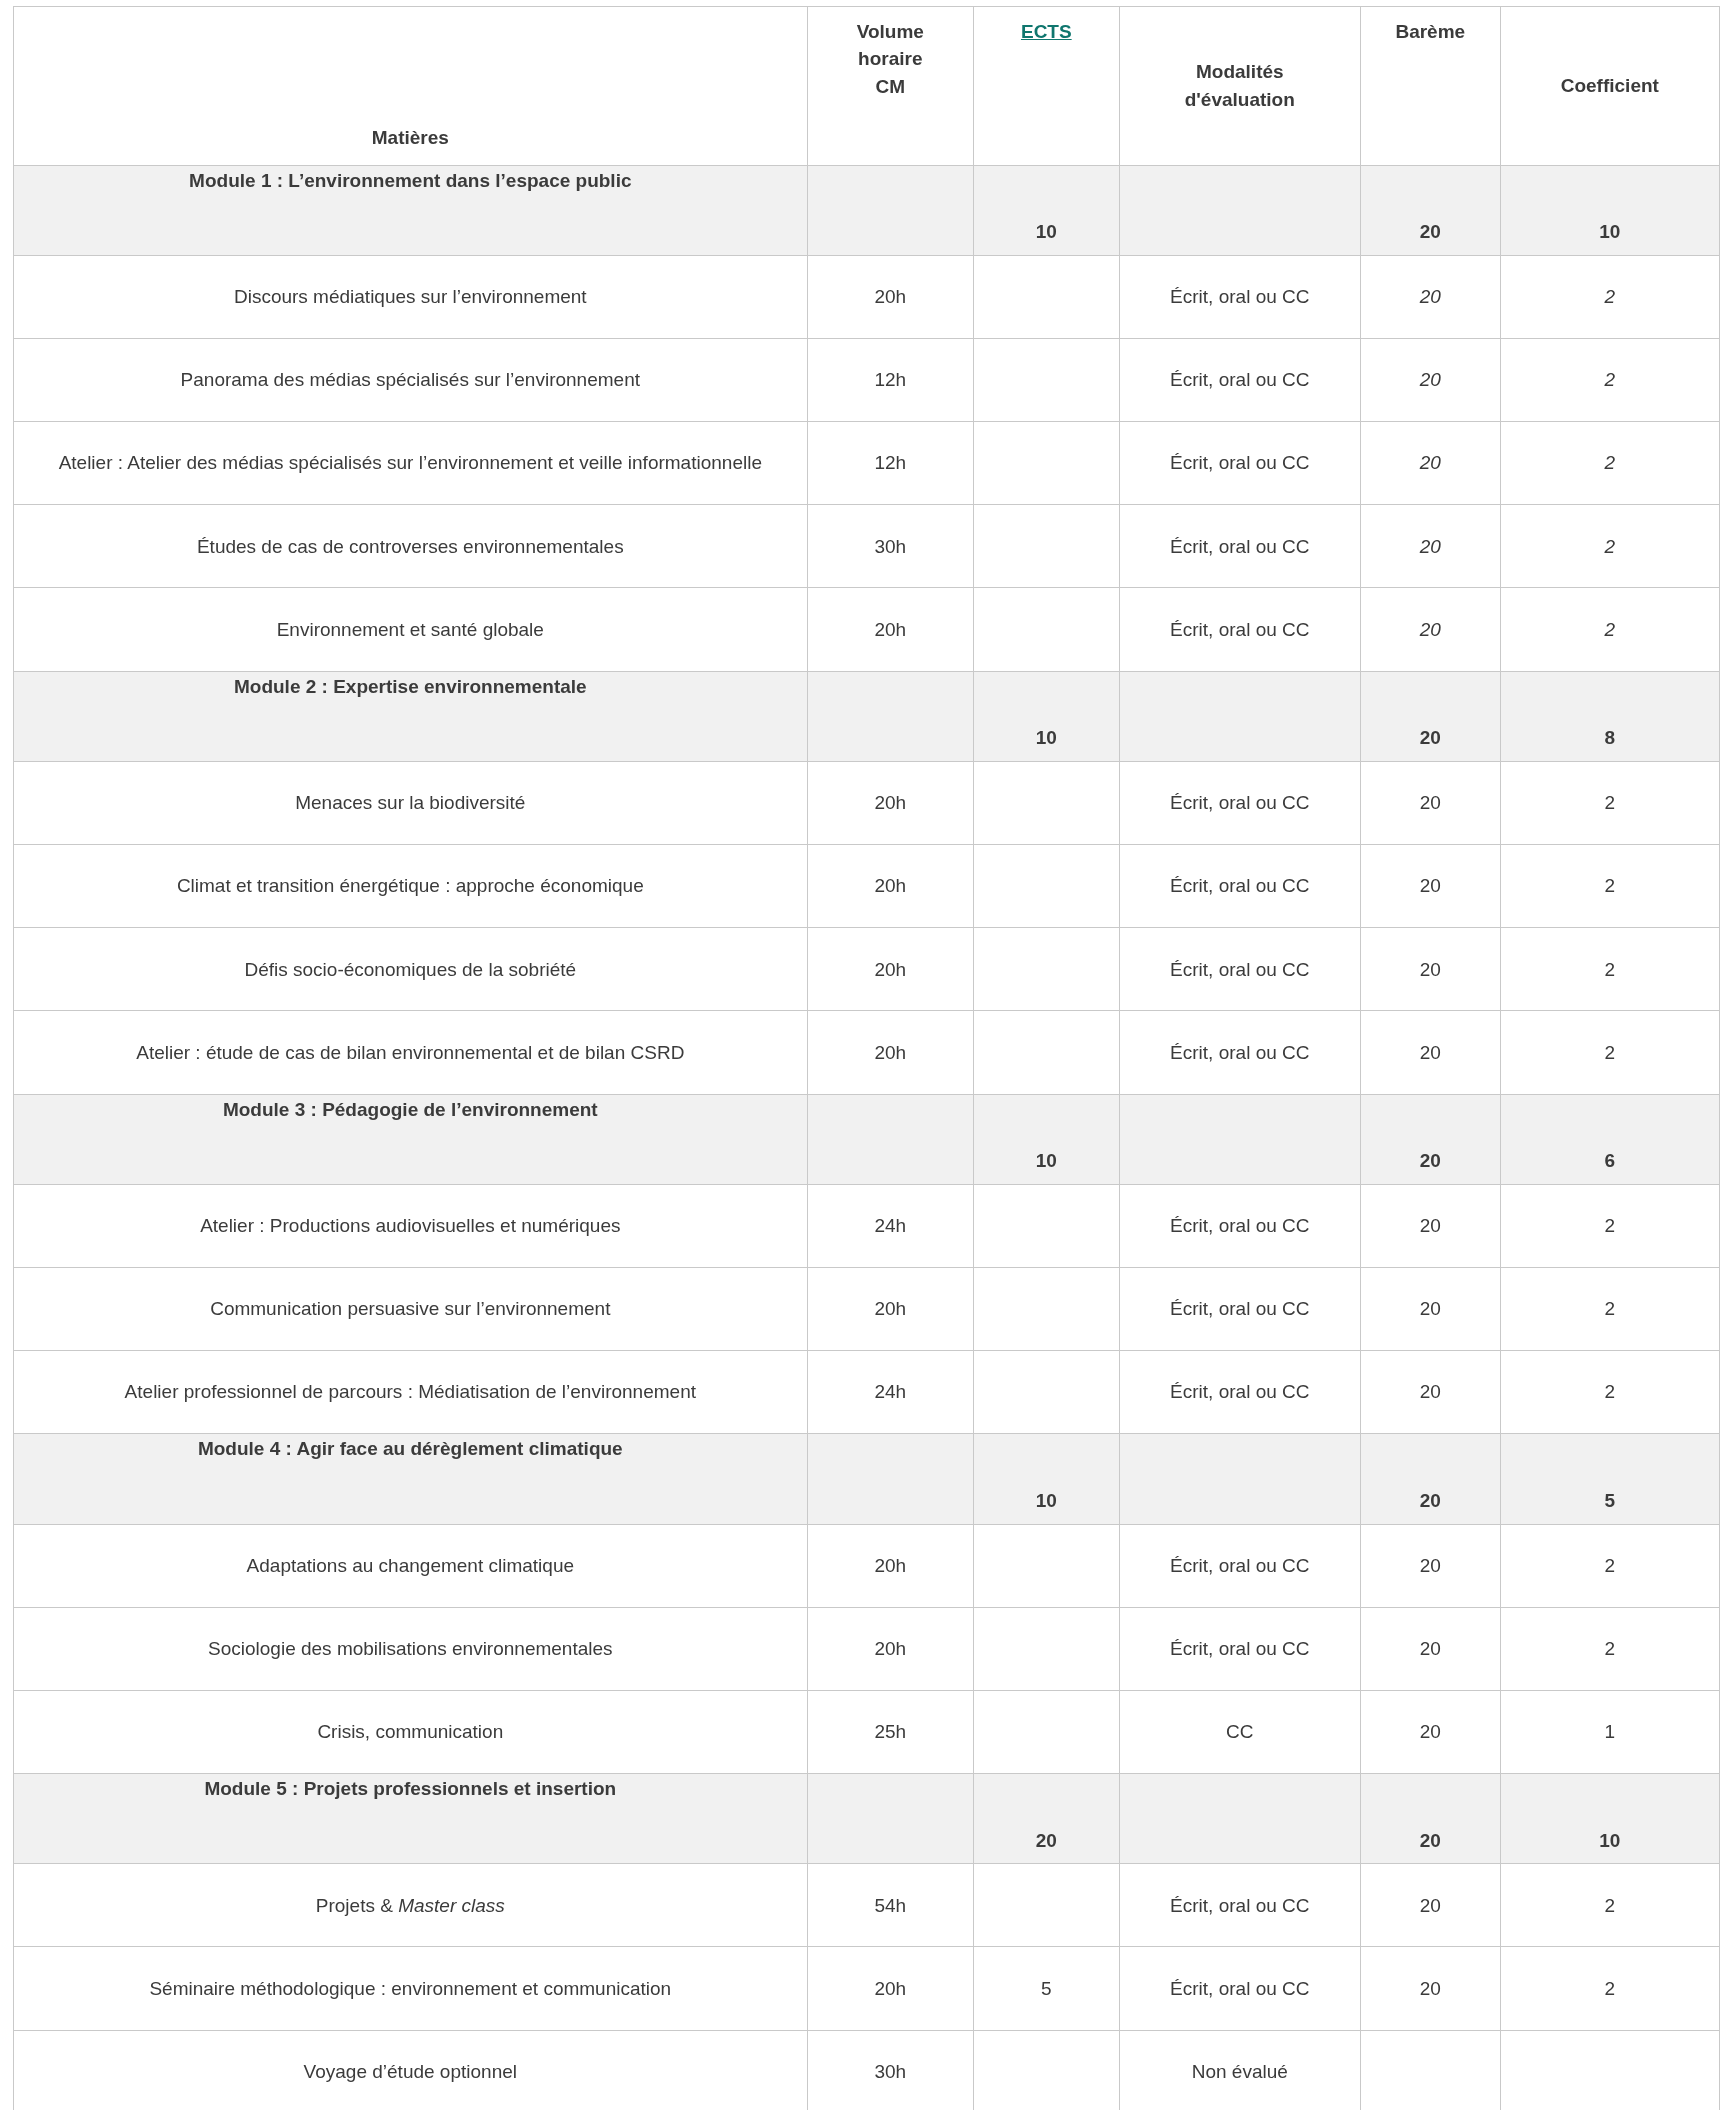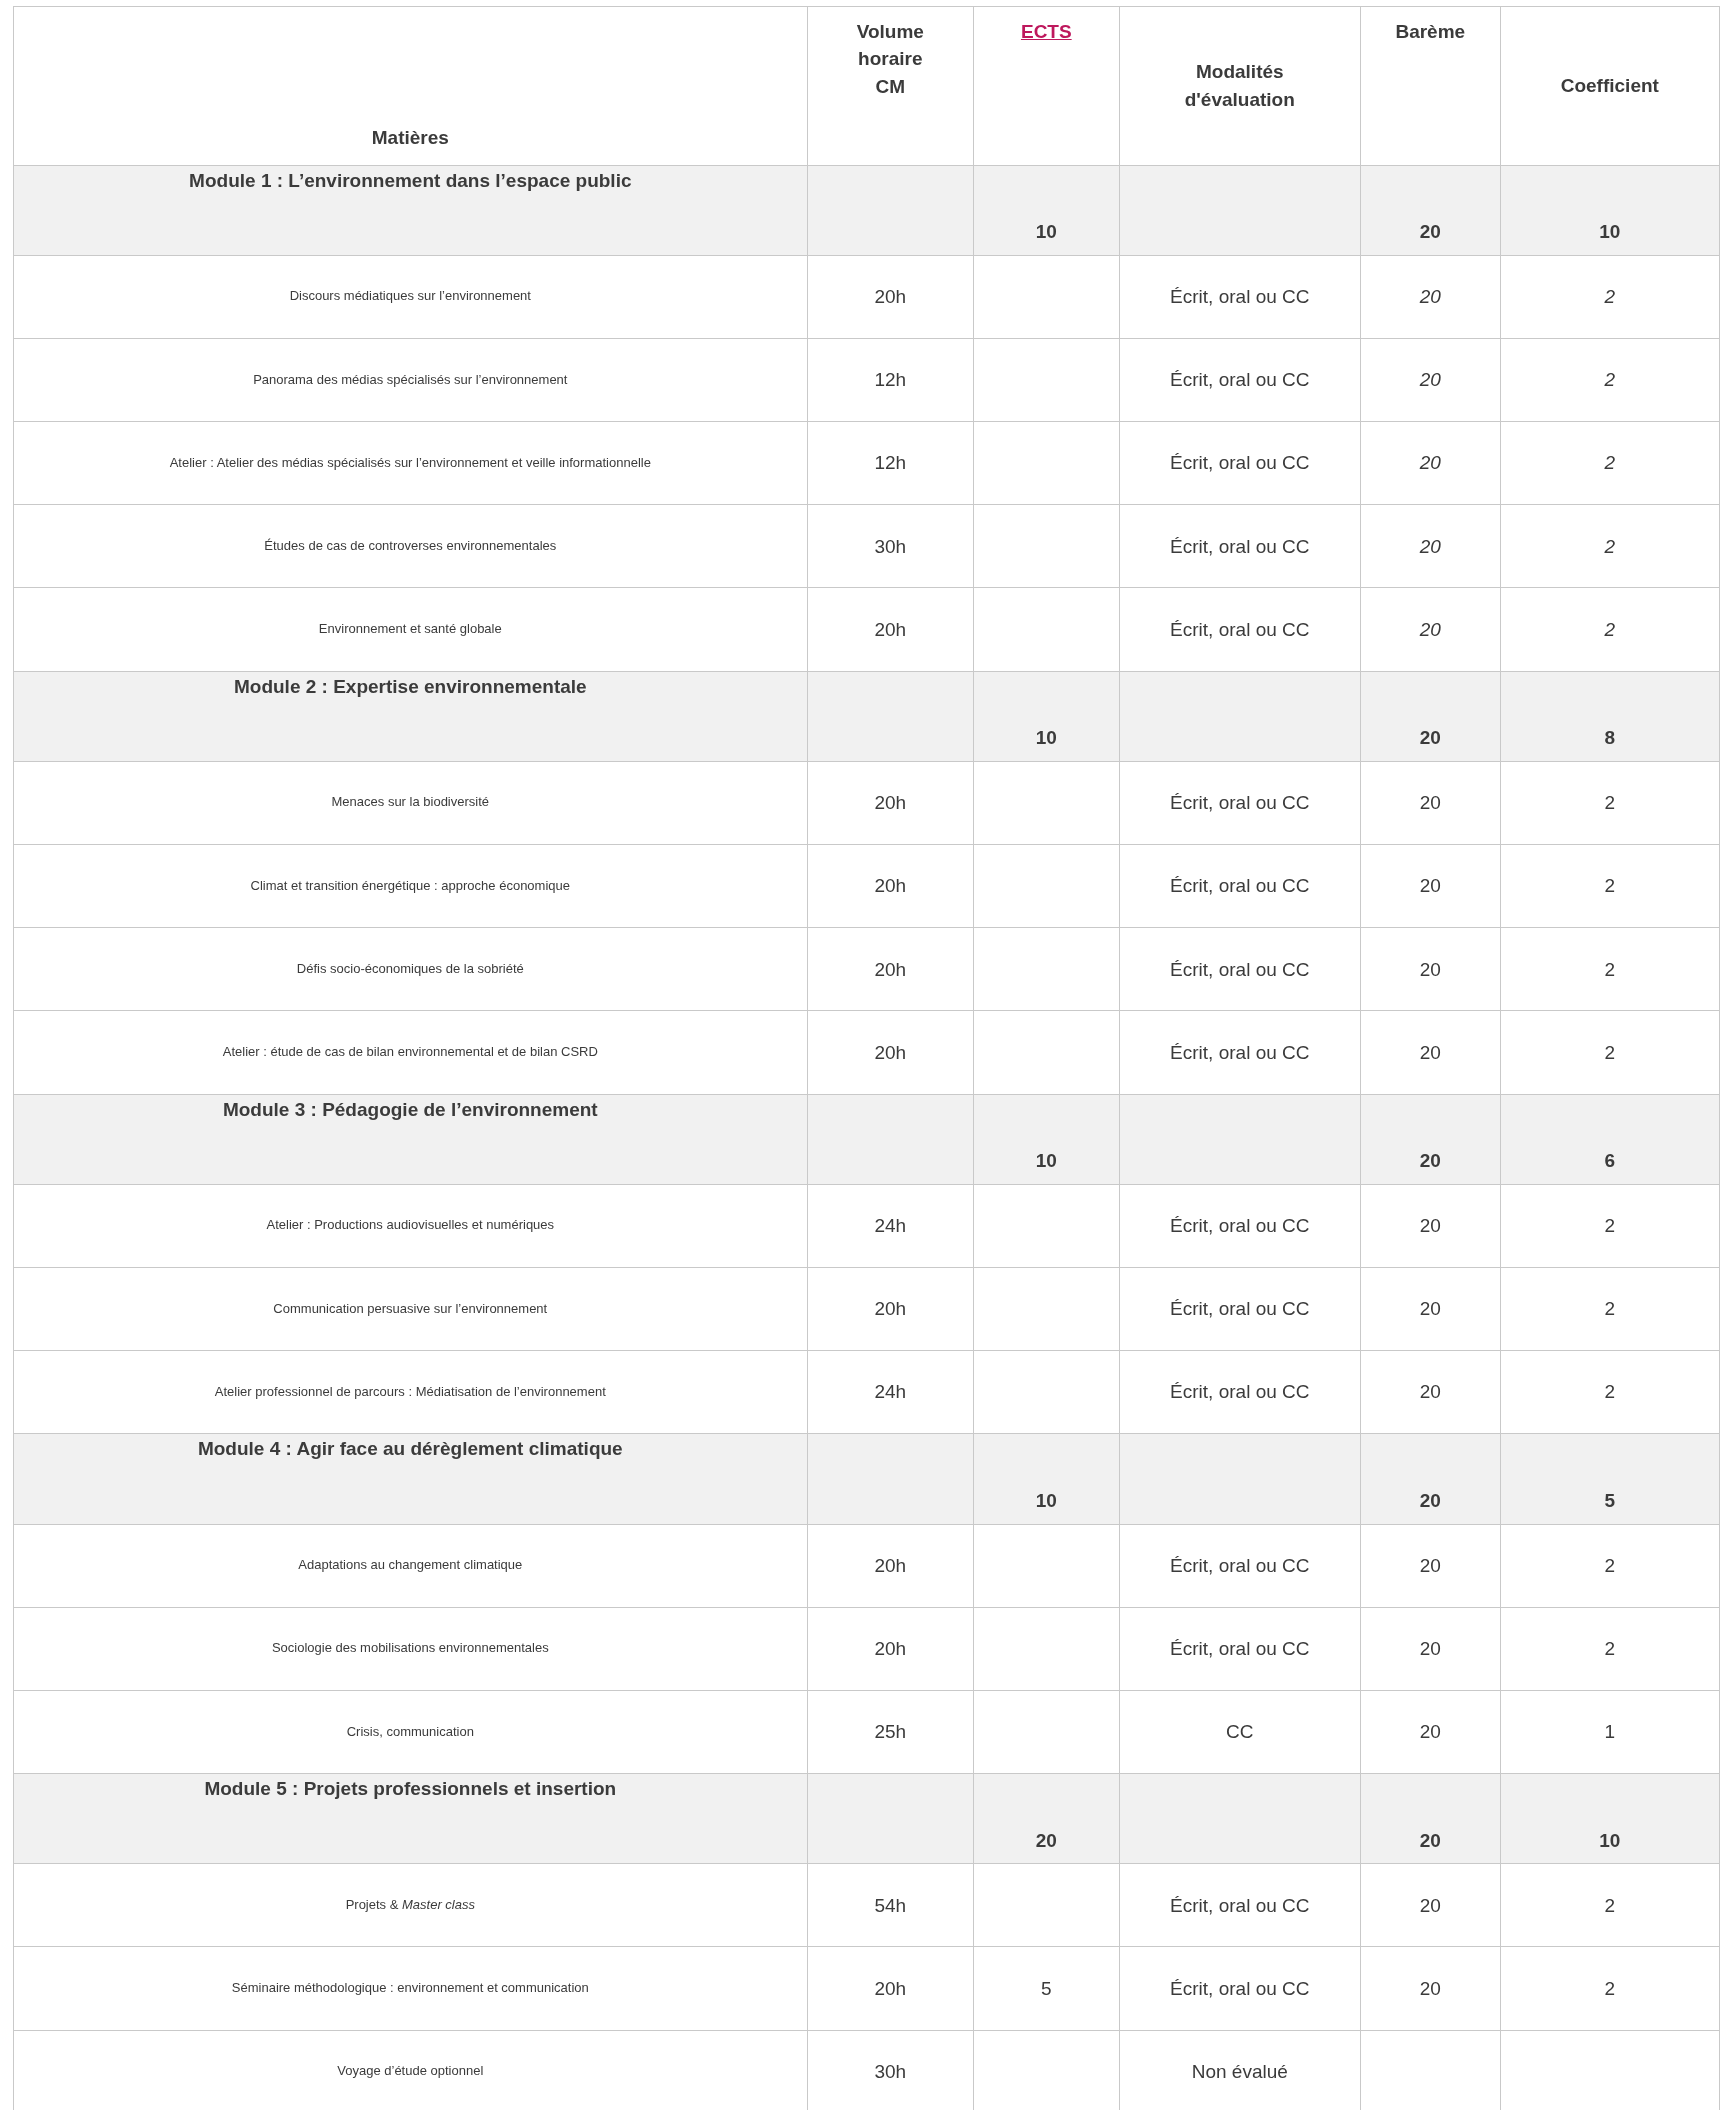--- a/index.html
+++ b/index.html
@@ -59,21 +59,21 @@
   tr.head td.ects-head,
   tr.head td.bareme-head {
     vertical-align: top;
     padding-top: 11px;
   }
   tr.head td.modalites-head,
   tr.head td.coef-head {
     vertical-align: middle;
   }
   .ects-label {
-    color: #be185d;
+    color: #0f766e;
     text-decoration: underline;
     font-weight: bold;
   }
   .volume-two-line span { display: block; }
 
   
   tr.module td {
     background: #f1f1f1;
     font-weight: bold;
     height: 71px;
@@ -85,21 +85,21 @@
   tr.module td.module-num {
     vertical-align: bottom;
     padding-bottom: 9.1px;
   }
 
   
   tr.course td {
     height: 64px;
   }
   tr.course td.subject {
-    font-size: 13px;
+    font-size: 19px;
   }
   tr.course td.two-line {
     line-height: 1.7;
   }
   td.italic-val {
     font-style: italic;
   }
   .ital { font-style: italic; }
 </style>
 </head>

